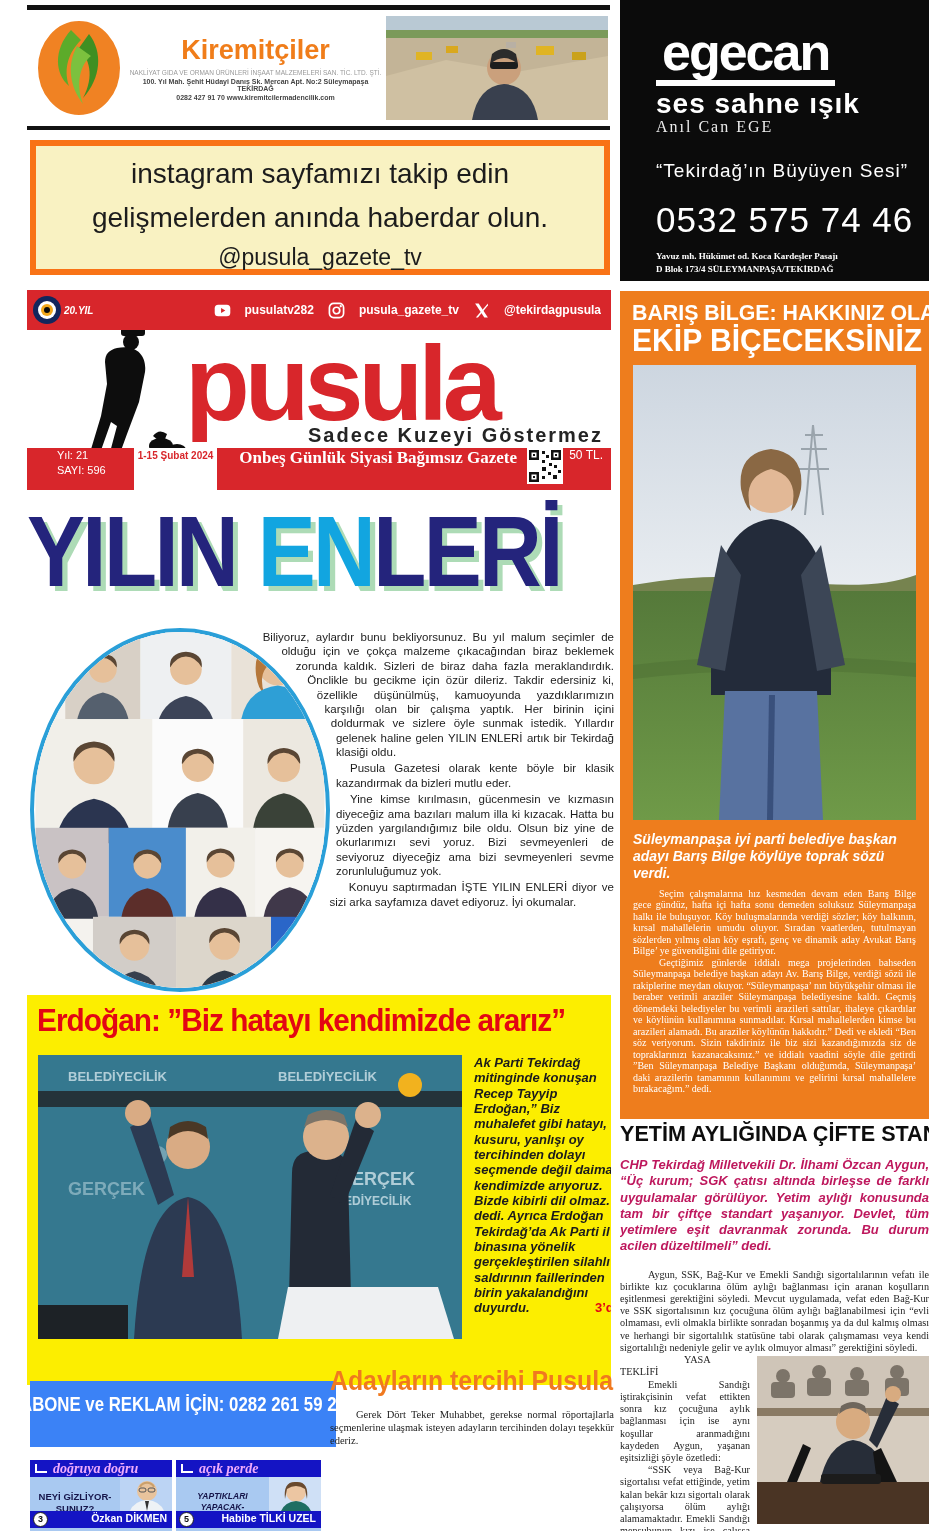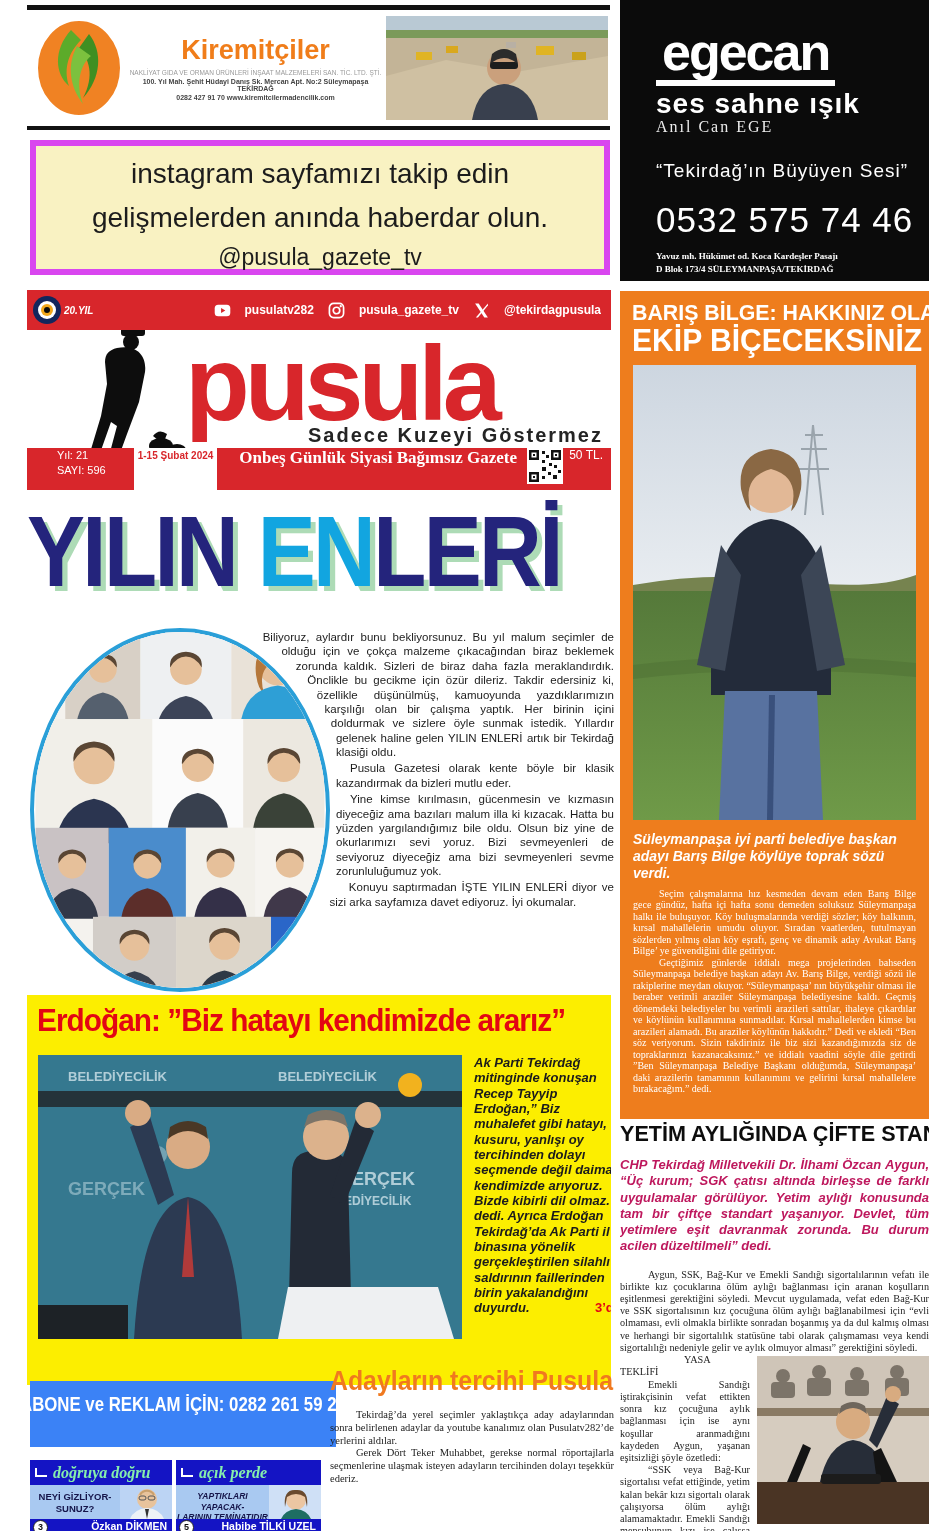--- a/index.html
+++ b/index.html
@@ -19,21 +19,21 @@
   
   .egecan{left:620px;top:0;width:309px;height:281px;background:#0b0b0b;color:#fff;padding-left:36px;}
   .eg-title{font-size:52px;font-weight:bold;letter-spacing:-2px;line-height:1;display:inline-block;
             border-bottom:6px solid #fff;padding:0 6px 2px 6px;margin-top:26px;}
   .eg-line2{font-size:28px;font-weight:bold;letter-spacing:1px;margin-top:2px;}
   .eg-line3{font-size:16px;font-weight:normal;letter-spacing:2px;opacity:.92;margin-top:-2px;font-family:"Liberation Serif",serif;}
   .eg-slogan{font-size:19px;margin-top:24px;letter-spacing:1px;}
   .eg-phone{font-size:35px;font-weight:normal;margin-top:18px;letter-spacing:1px;}
   .eg-addr{font-size:9px;font-weight:bold;font-family:"Liberation Serif",serif;margin-top:10px;line-height:1.45;}
   
-  .igbox{left:30px;top:140px;width:568px;height:123px;background:#f9f2c2;border:6px solid #d946ef;
+  .igbox{left:30px;top:140px;width:568px;height:123px;background:#f9f2c2;border:6px solid #f97316;
          text-align:center;color:#1c1c1c;}
   .ig-l{font-size:28px;margin-top:12px;}
   .ig-h{font-size:23px;margin-top:10px;}
   
   .masthead{left:27px;top:290px;width:584px;height:200px;background:#d8262b;}
   .m-top{height:40px;display:flex;align-items:center;color:#fff;}
   .nazar{width:30px;height:30px;margin-left:5px;}
   .m-yil{font-size:10px;font-weight:bold;font-style:italic;margin-left:2px;}
   .m-socials{margin-left:auto;display:flex;align-items:center;gap:14px;padding-right:10px;font-size:12px;font-weight:bold;padding-left:48px;}
   .sicon{width:17px;height:17px;display:inline-block;}
@@ -76,25 +76,25 @@
   .e-photo{position:absolute;left:11px;top:60px;width:424px;height:284px;}
   .e-col{position:absolute;left:447px;top:60px;width:147px;font-size:13px;font-weight:bold;font-style:italic;
          line-height:1.18;color:#1b1b1b;}
   .e-cont{color:#e30613;font-style:normal;float:right;font-size:13px;}
   
   .abone{left:30px;top:1381px;width:306px;height:66px;background:#3b82f6;display:flex;align-items:flex-start;justify-content:center;}
   .abone span{color:#fff;font-weight:bold;font-size:20px;margin-top:12px;transform:scaleX(0.84);white-space:nowrap;}
   
   .cad{top:1460px;height:71px;background:#a9c9f1;overflow:hidden;}
   .cad1{left:30px;width:142px;} .cad2{left:176px;width:145px;}
-  .cad .hdr{height:25px;background:#1414c4;color:#86efac;display:flex;align-items:center;
-            font-family:"Liberation Serif",serif;font-style:italic;font-weight:bold;font-size:16px;}
+  .cad .hdr{height:17px;background:#1414c4;color:#f0abfc;display:flex;align-items:center;
+            font-family:"Liberation Serif",serif;font-style:italic;font-weight:bold;font-size:14px;}
   .corner{width:10px;height:7px;border-left:2px solid #fff;border-bottom:2px solid #fff;margin:0 6px 0 5px;}
   .cad .bodyrow{height:34px;display:flex;}
-  .cad .txt{flex:1;font-size:9.5px;font-weight:bold;color:#15154a;text-align:center;padding-top:6px;line-height:1.25;}
+  .cad .txt{flex:1;font-size:9.5px;font-weight:bold;color:#15154a;text-align:center;padding-top:14px;line-height:1.25;}
   .cad2 .txt{font-style:italic;font-size:8.5px;}
   .cad .face{width:52px;height:34px;flex:0 0 auto;}
   .cad .foot{height:16px;background:#1414c4;color:#fff;font-size:10.5px;font-weight:bold;
              text-align:right;padding:1px 5px 0 0;position:relative;}
   .numcirc{position:absolute;left:3px;bottom:1px;width:13px;height:13px;background:#fff;border:1px solid #222;
            border-radius:50%;color:#111;font-size:9px;font-weight:bold;text-align:center;line-height:13px;}
   
   .adaylar{left:330px;top:1366px;width:284px;height:165px;overflow:hidden;}
   .a-head{color:#f0791f;font-weight:bold;font-size:27px;transform:scaleX(0.92);transform-origin:left;white-space:nowrap;}
   .a-body{margin-top:12px;font-family:"Liberation Serif",serif;font-size:10.5px;line-height:1.22;text-align:justify;color:#222;}
@@ -417,21 +417,20 @@
   </div>
   <div class="foot">
     <span class="numcirc">5</span>
     <span>Habibe TİLKİ UZEL</span>
   </div>
 </div>
 
 <div class="abs adaylar">
   <div class="a-head">Adayların tercihi Pusula oldu</div>
   <div class="a-body">
-    <p>Tekirdağ’da yerel seçimler yaklaştıkça aday adaylarından sonra belirlenen adaylar da youtube kanalımız olan Pusulatv282’de yerlerini aldılar.</p>
     <p>Gerek Dört Teker Muhabbet, gerekse normal röportajlarla seçmenlerine ulaşmak isteyen adayların tercihinden dolayı teşekkür ederiz.</p>
   </div>
 </div>
 
 <div class="abs yetim">
   <div class="y-head">YETİM AYLIĞINDA ÇİFTE STANDART</div>
   <div class="y-lead">CHP Tekirdağ Milletvekili Dr. İlhami Özcan Aygun, “Üç kurum; SGK çatısı altında birleşse de farklı uygulamalar görülüyor. Yetim aylığı konusunda tam bir çiftçe standart yaşanıyor. Devlet, tüm yetimlere eşit davranmak zorunda. Bu durum acilen düzeltilmeli” dedi.</div>
   <div class="y-body">
     <p>Aygun, SSK, Bağ-Kur ve Emekli Sandığı sigortalılarının vefatı ile birlikte kız çocuklarına ölüm aylığı bağlanması için aranan koşulların eşitlenmesi gerektiğini söyledi. Mevcut uygulamada, vefat eden Bağ-Kur ve SSK sigortalısının kız çocuğuna ölüm aylığı bağlanabilmesi için “evli olmaması, evli olmakla birlikte sonradan boşanmış ya da dul kalmış olması ve herhangi bir sigortalılık statüsüne tabi olarak çalışmaması veya kendi sigortalılığı nedeniyle gelir ve aylık olmuyor alması” gerektiğini söyledi.</p>
     <svg class="y-photo" viewBox="0 0 172 168" preserveAspectRatio="none">

